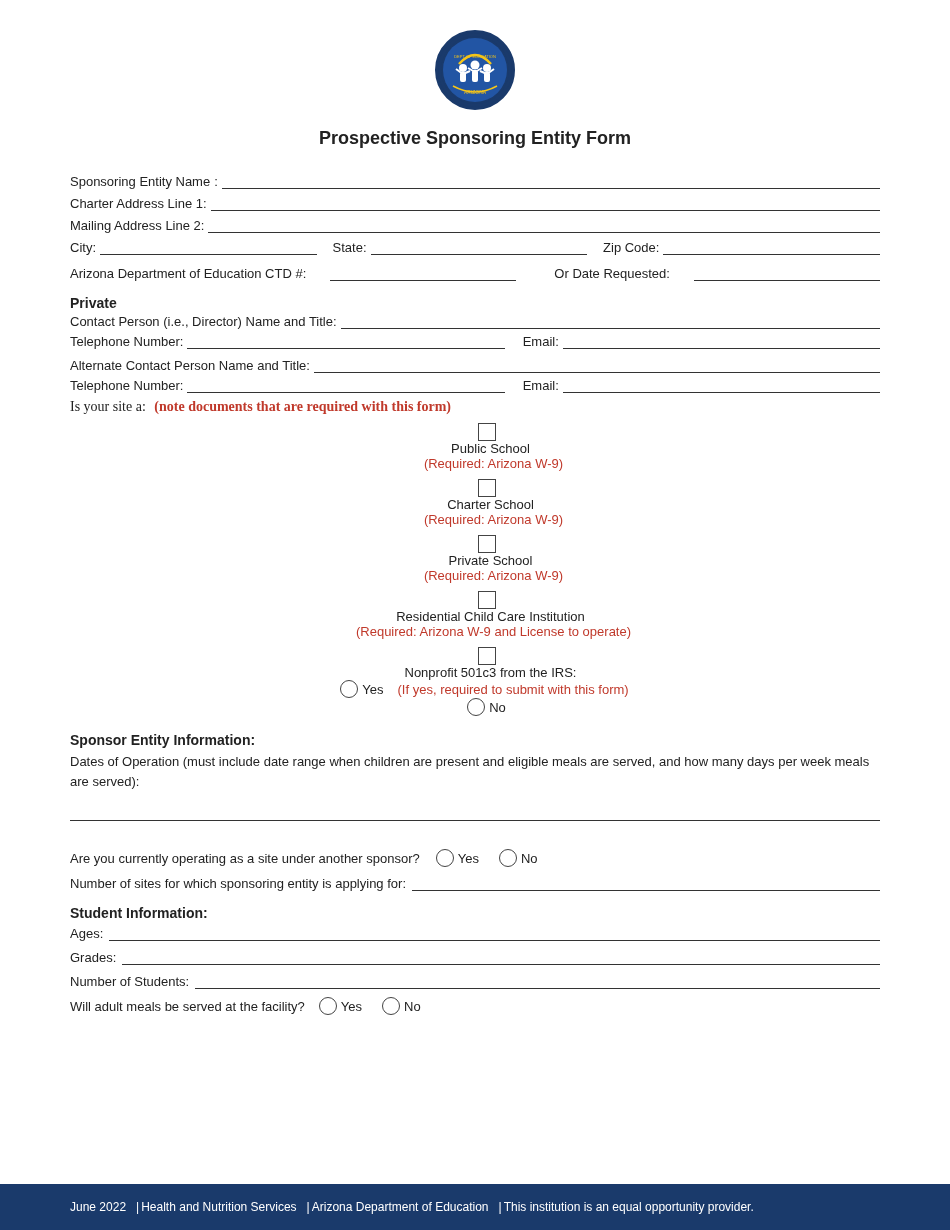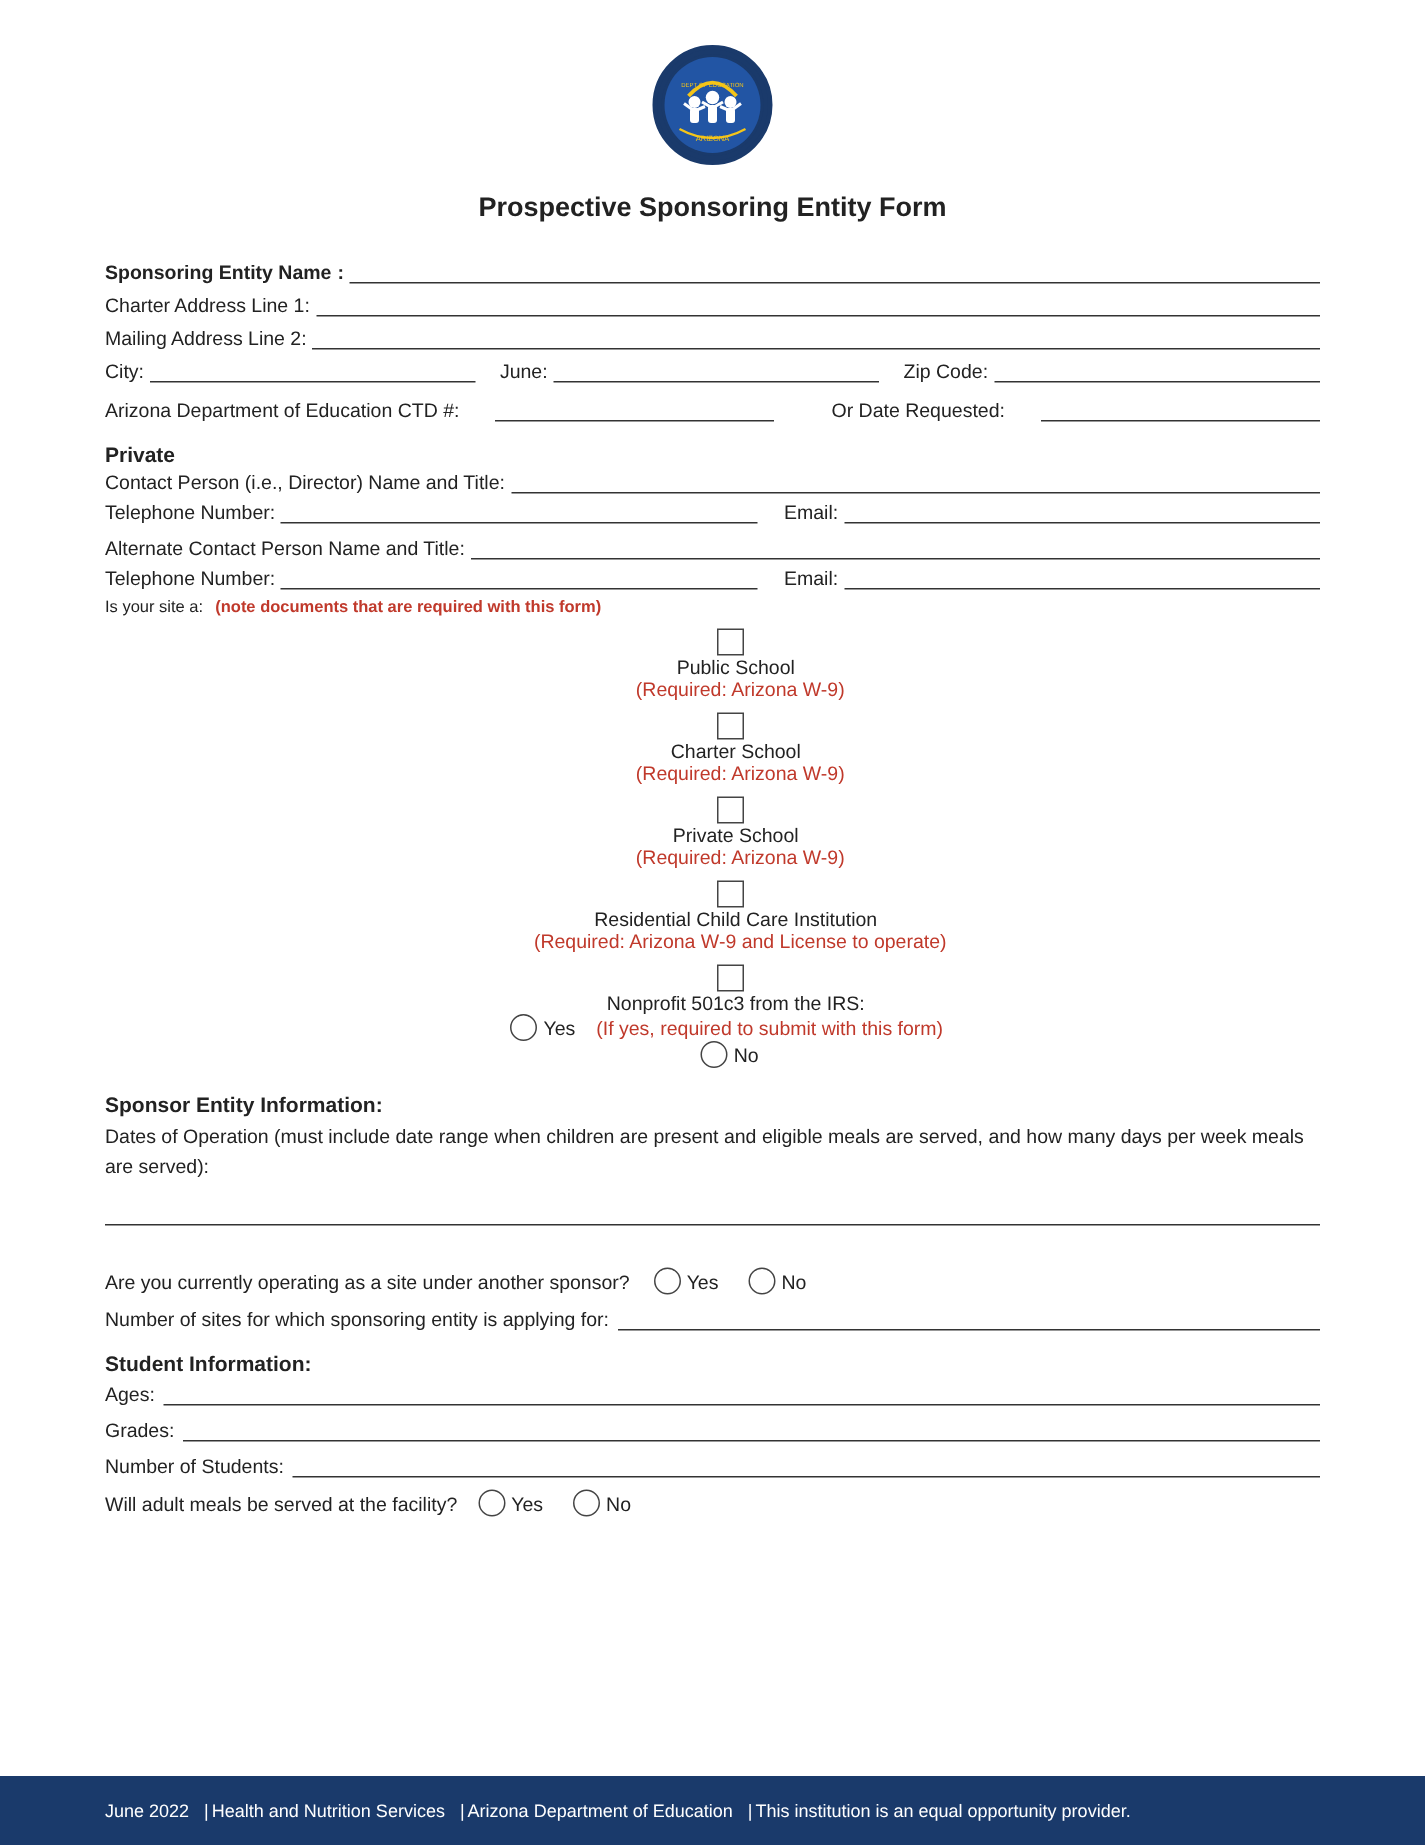--- a/index.html
+++ b/index.html
@@ -52,21 +52,21 @@
       align-items: flex-end;
       margin-bottom: 6px;
       flex-wrap: wrap;
     }
     .field-label {
       white-space: nowrap;
       font-size: 13px;
       margin-right: 4px;
     }
     .field-label-bold {
-      font-weight: bold;
+      font-weight: normal;
     }
     .field-underline {
       border: none;
       border-bottom: 1px solid #333;
       outline: none;
       flex: 1;
       min-width: 40px;
       font-size: 13px;
       padding: 0 2px;
       background: transparent;
@@ -110,22 +110,23 @@
     .radio-label {
       margin-right: 14px;
       vertical-align: middle;
     }
     .inline-radio-group {
       display: inline-flex;
       align-items: center;
       margin-left: 6px;
     }
     .is-site-question {
-      font-size: 11px;
+      font-size: 14px;
       margin-bottom: 6px;
+      font-family: Liberation Serif, serif;
     }
     .sponsor-info-text {
       font-size: 13px;
       margin-bottom: 6px;
       line-height: 1.5;
     }
     .operation-dates-area {
       border-bottom: 1px solid #333;
       width: 100%;
       height: 18px;
@@ -246,21 +247,21 @@
       <span class="field-label">Charter Address Line 1:</span>
       <input type="text" class="field-underline" style="flex: 1 1 0%;">
     </div>
     <div class="field-row">
       <span class="field-label">Mailing Address Line 2:</span>
       <input type="text" class="field-underline" style="flex: 1 1 0%;">
     </div>
     <div class="field-row">
       <span class="field-label">City:</span>
       <input type="text" class="field-underline city-field" style="">
-      <span class="field-label" style="margin-left:16px;">June:</span>
+      <span class="field-label" style="margin-left:16px;">State:</span>
       <input type="text" class="field-underline state-field" style="">
       <span class="field-label" style="margin-left:16px;">Zip Code:</span>
       <input type="text" class="field-underline zip-field" style="">
     </div>
   </div>
 
   <div class="field-row" style="margin-bottom:10px;gap:20px;">
     <span class="field-label">Arizona Department of Education CTD #:</span>
     <input type="text" class="field-underline ctd-field" style="">
     <span class="field-label" style="margin-left:18px;">Or Date Requested:</span>

